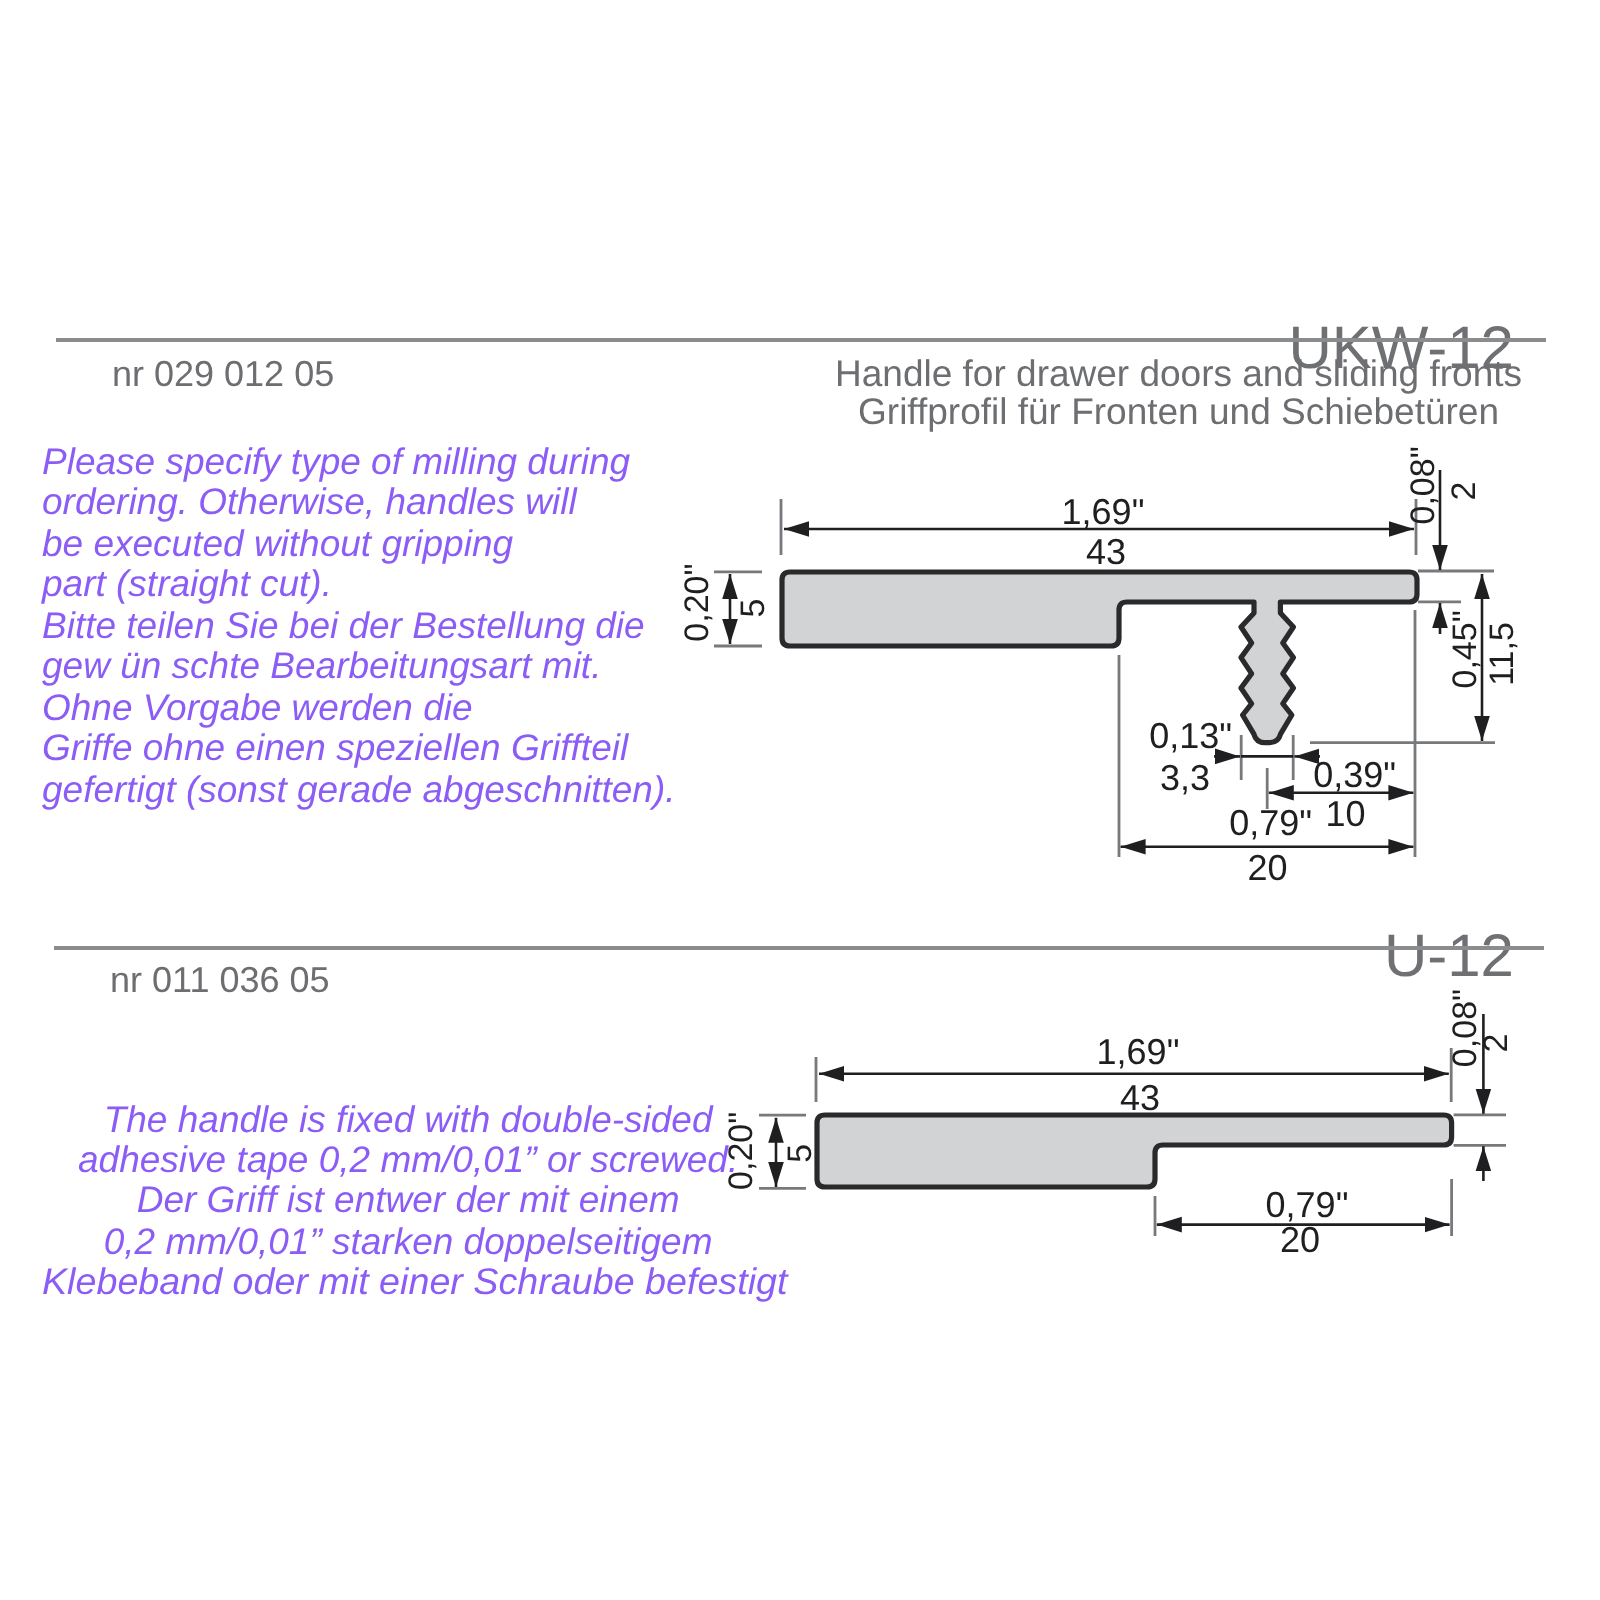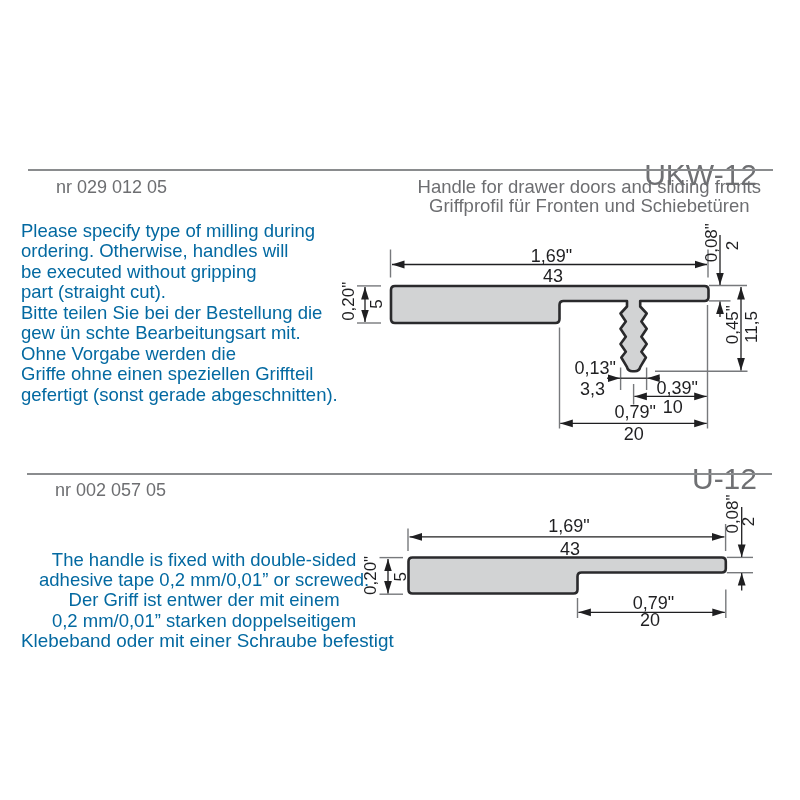--- a/index.html
+++ b/index.html
@@ -2,21 +2,21 @@
 <html><head>
 <meta charset="utf-8">
 <style>
   html,body{margin:0;padding:0;}
   body{width:800px;height:800px;background:#ffffff;position:relative;overflow:hidden;
        font-family:"Liberation Sans", sans-serif;}
   .abs{position:absolute;white-space:pre;}
   .gray{color:#6d6e71;margin-left:20px;}
   .hdr{font-weight:normal;font-size:30px;color:#6f7073;margin-top:16px;}
   .rule{position:absolute;background:#8a8c8e;height:1.5px;}
-  .body18{font-size:18.5px;line-height:20.45px;color:#0369a1;}
+  .body18{font-size:18.5px;line-height:20.45px;color:#8b5cf6;font-style:italic;}
 </style>
 </head>
 <body>
 
 <div class="abs hdr" style="right:43px;top:142px;">UKW-12</div>
 <div class="rule" style="left:28px;top:169px;width:745px;"></div>
 <div class="abs gray" style="left:36px;top:176.5px;font-size:18px;">nr 029 012 05</div>
 <div class="abs gray" style="right:39px;top:176.5px;font-size:18.5px;line-height:19.5px;text-align:center;">Handle for drawer doors and sliding fronts
 Griffprofil für Fronten und Schiebetüren</div>
 
@@ -25,21 +25,21 @@
 be executed without gripping
 part (straight cut).
 Bitte teilen Sie bei der Bestellung die
 gew ün schte Bearbeitungsart mit.
 Ohne Vorgabe werden die
 Griffe ohne einen speziellen Griffteil
 gefertigt (sonst gerade abgeschnitten).</div>
 
 <div class="abs hdr" style="right:43px;top:446px;text-align:right;">U-12</div>
 <div class="rule" style="left:27px;top:473px;width:745px;"></div>
-<div class="abs gray" style="left:35px;top:479.5px;font-size:18px;">nr 002 057 05</div>
+<div class="abs gray" style="left:35px;top:479.5px;font-size:18px;">nr 011 036 05</div>
 
 <div class="abs body18" style="left:21px;top:549.5px;text-align:center;">The handle is fixed with double-sided
 adhesive tape 0,2 mm/0,01” or screwed.
 Der Griff ist entwer der mit einem
 0,2 mm/0,01” starken doppelseitigem
 <span style="display:inline-block;transform:scaleX(1.018);transform-origin:0 0;">Klebeband oder mit einer Schraube befestigt</span></div>
 
 <svg class="abs" style="left:0;top:0;" width="800" height="800" viewBox="0 0 800 800">
 <defs>
   <marker id="ar" markerUnits="userSpaceOnUse" markerWidth="14" markerHeight="9" refX="12.5" refY="4.5" orient="auto-start-reverse">

